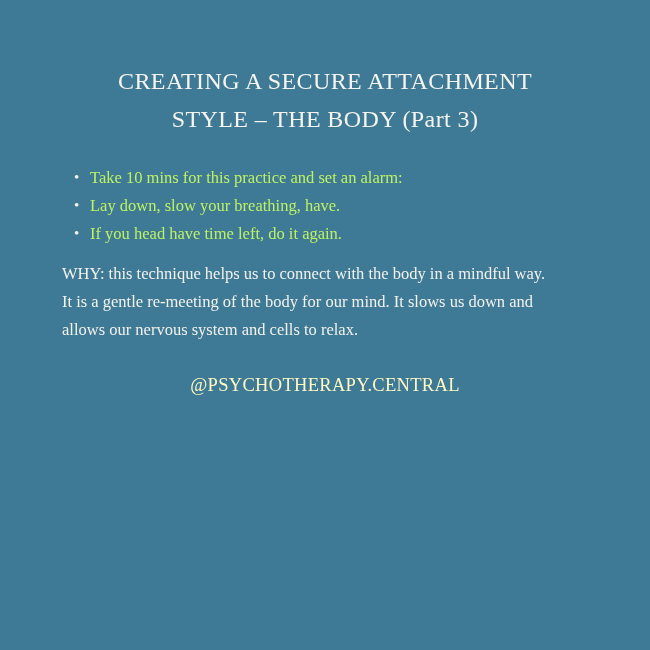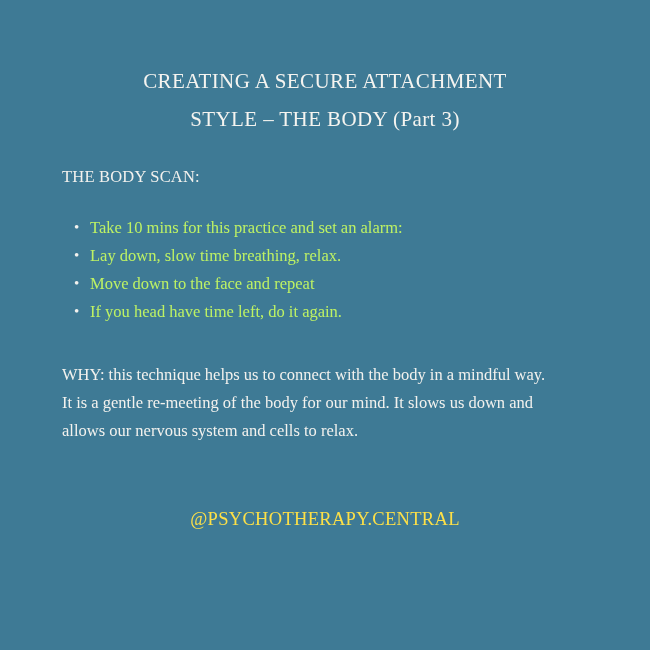--- a/index.html
+++ b/index.html
@@ -26,21 +26,21 @@
   }
 
   
   .title-block {
     padding-top: 62px;
     text-align: center;
   }
 
   .title-line {
     display: block;
-    font-size: 21px;
+    font-size: 24px;
     line-height: 38px;
     letter-spacing: 0.4px;
     font-weight: 400;
     color: #f5f4f0;
     white-space: nowrap;
   }
 
   
   .subheading {
     margin-top: 28px;
@@ -73,54 +73,52 @@
     position: absolute;
     left: 12px;
     top: -0.5px;
     font-size: 15px;
     line-height: 27px;
     color: #f3f2ee;
   }
 
   
   .why-paragraph {
-    margin-top: 36px;
+    margin-top: 13px;
     font-size: 16.5px;
     line-height: 28px;
     text-align: left;
     color: #f3f2ee;
     max-width: 492px;
   }
 
   
   .footer-handle {
-    margin-top: 62px;
+    margin-top: 29px;
     text-align: center;
     font-size: 18.5px;
     line-height: 24px;
     letter-spacing: 0.3px;
-    color: #fde047;
+    color: #fef9c3;
   }
 </style>
 </head>
 <body style="background: rgb(62, 122, 149);">
 
 <div class="slide">
 
   <div class="title-block">
     <span class="title-line">CREATING A SECURE ATTACHMENT</span>
     <span class="title-line">STYLE – THE BODY (Part 3)</span>
   </div>
 
-  <div class="subheading">THE BODY SCAN:</div>
 
   <ul class="bullet-list">
     <li class="bullet-item">Take 10 mins for this practice and set an alarm:</li>
-    <li class="bullet-item">Lay down, slow time breathing, relax.</li>
-    <li class="bullet-item">Move down to the face and repeat</li>
+    <li class="bullet-item">Lay down, slow your breathing, have.</li>
     <li class="bullet-item">If you head have time left, do it again.</li>
   </ul>
 
   <p class="why-paragraph">WHY: this technique helps us to connect with the body in a mindful way. It is a gentle re-meeting of the body for our mind. It slows us down and allows our nervous system and cells to relax.</p>
 
   <div class="footer-handle">@PSYCHOTHERAPY.CENTRAL</div>
 
 </div>
 
 </body></html>

